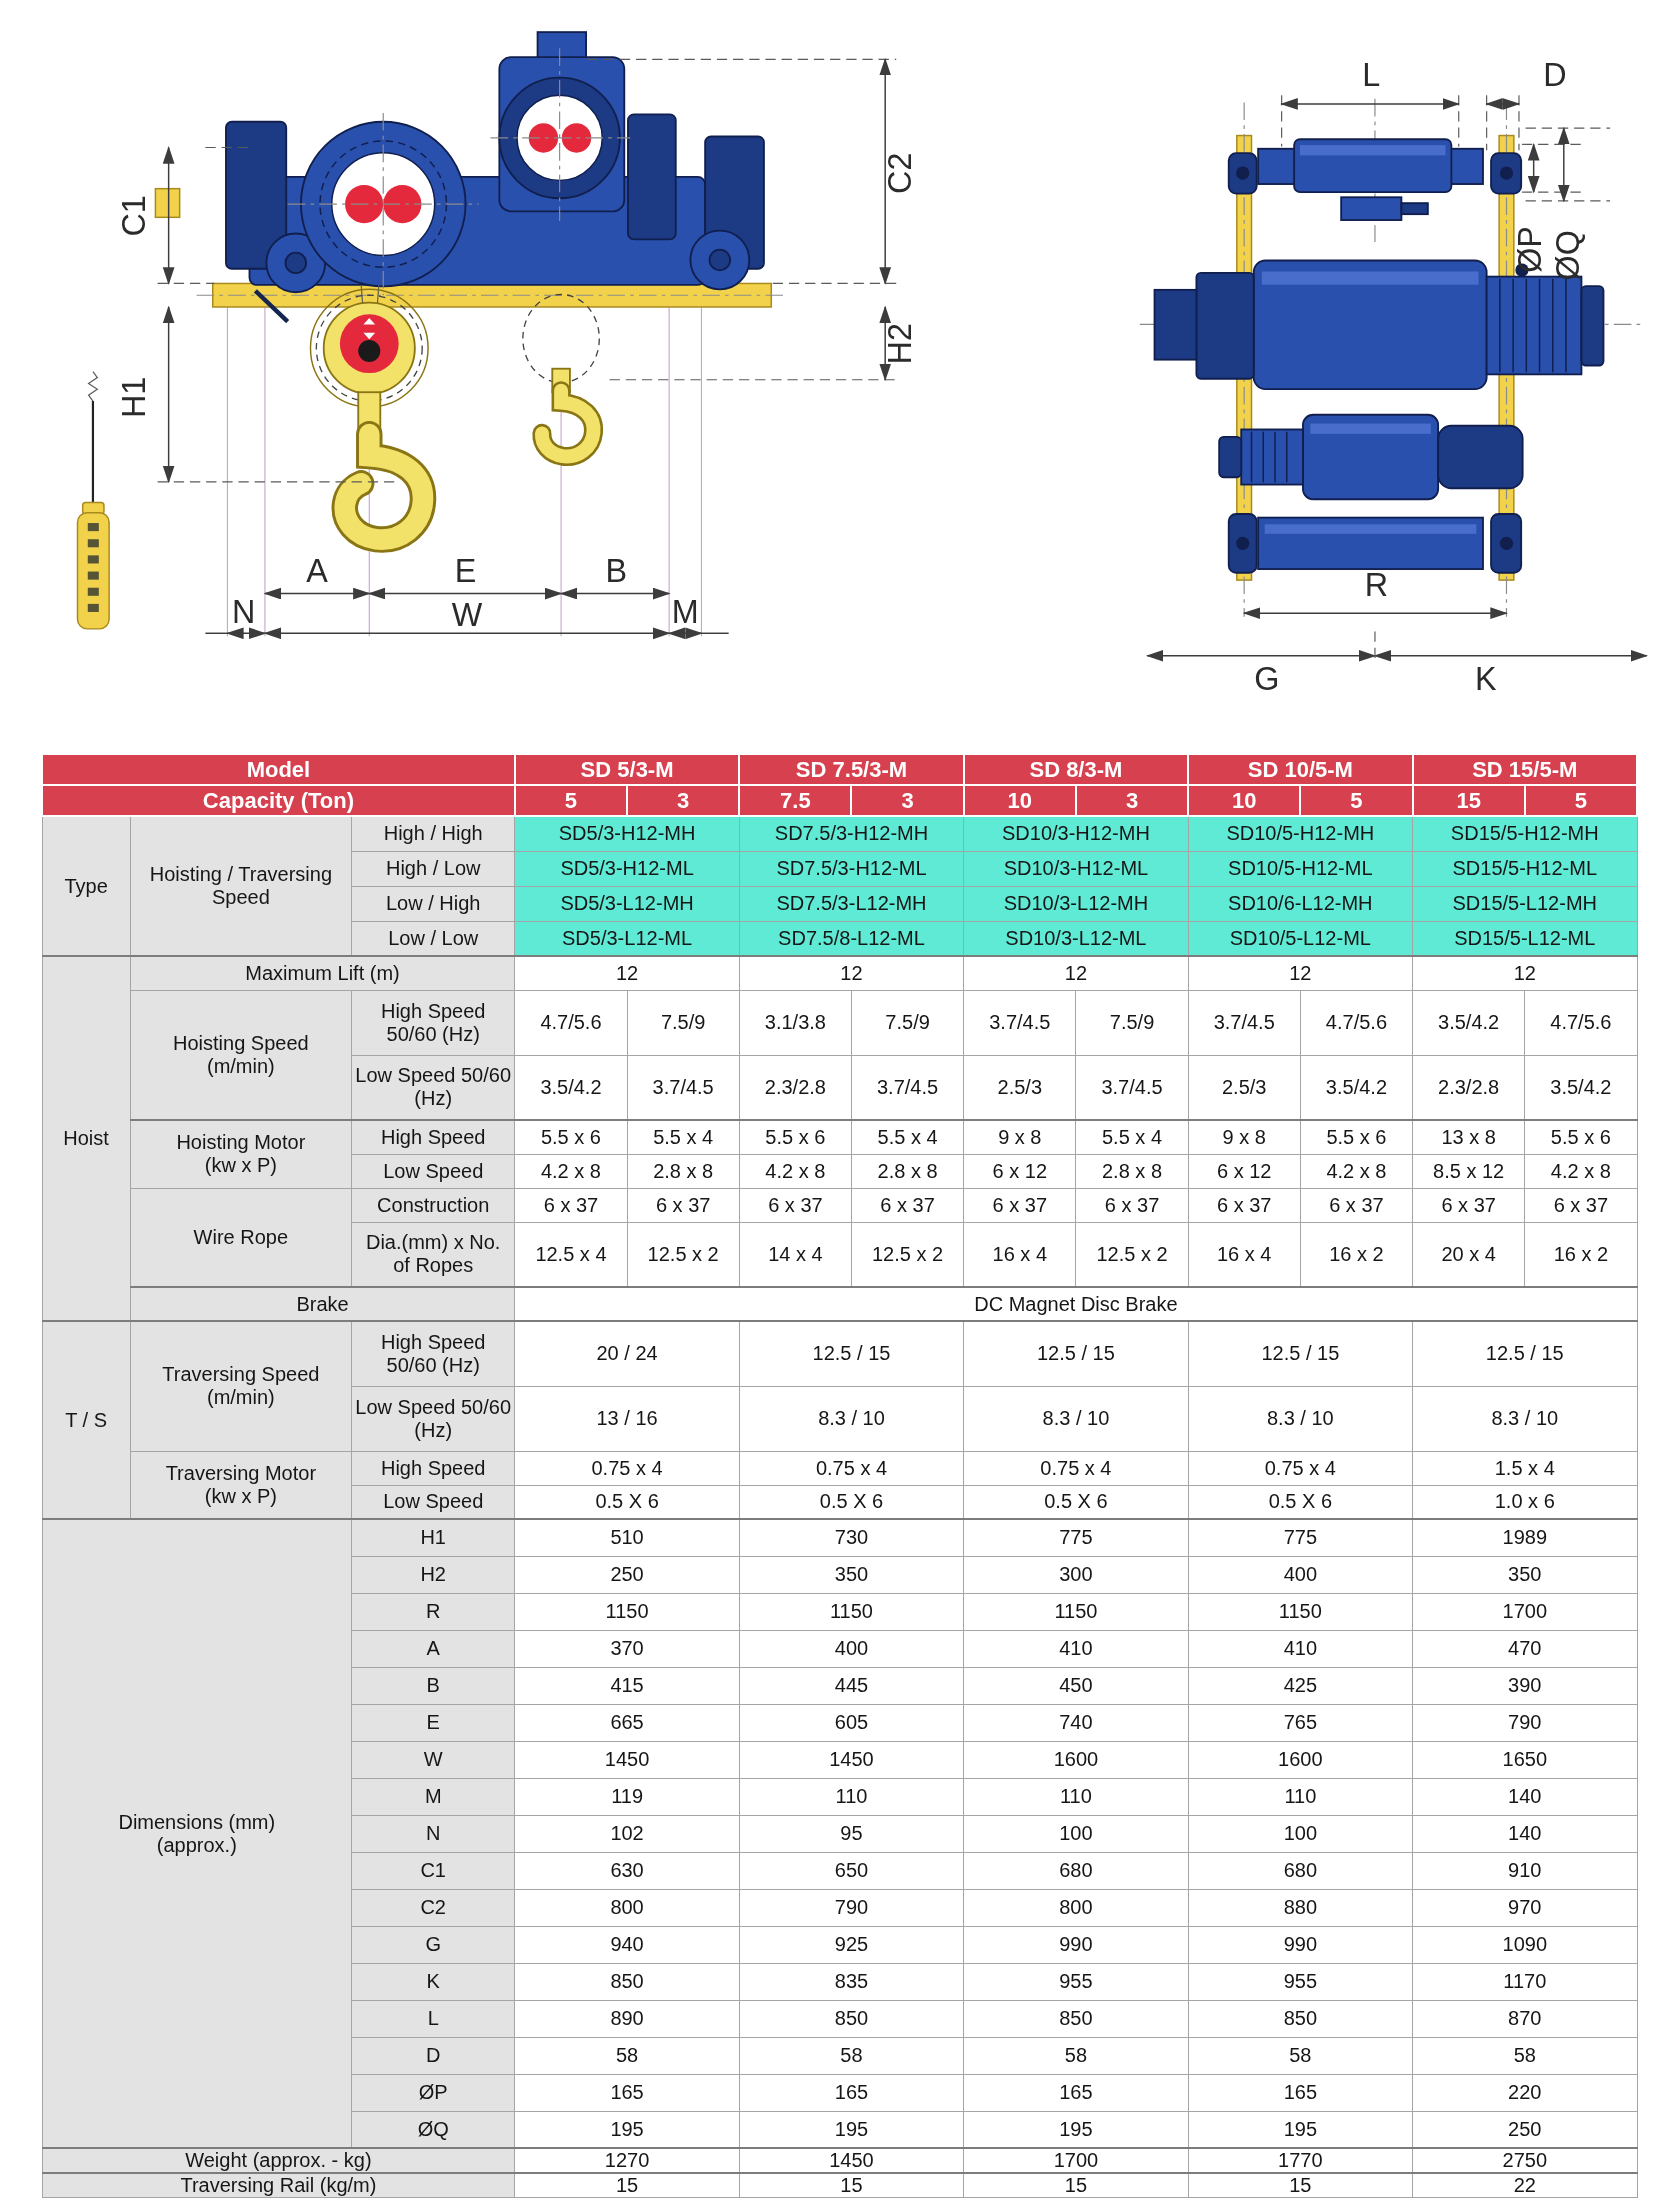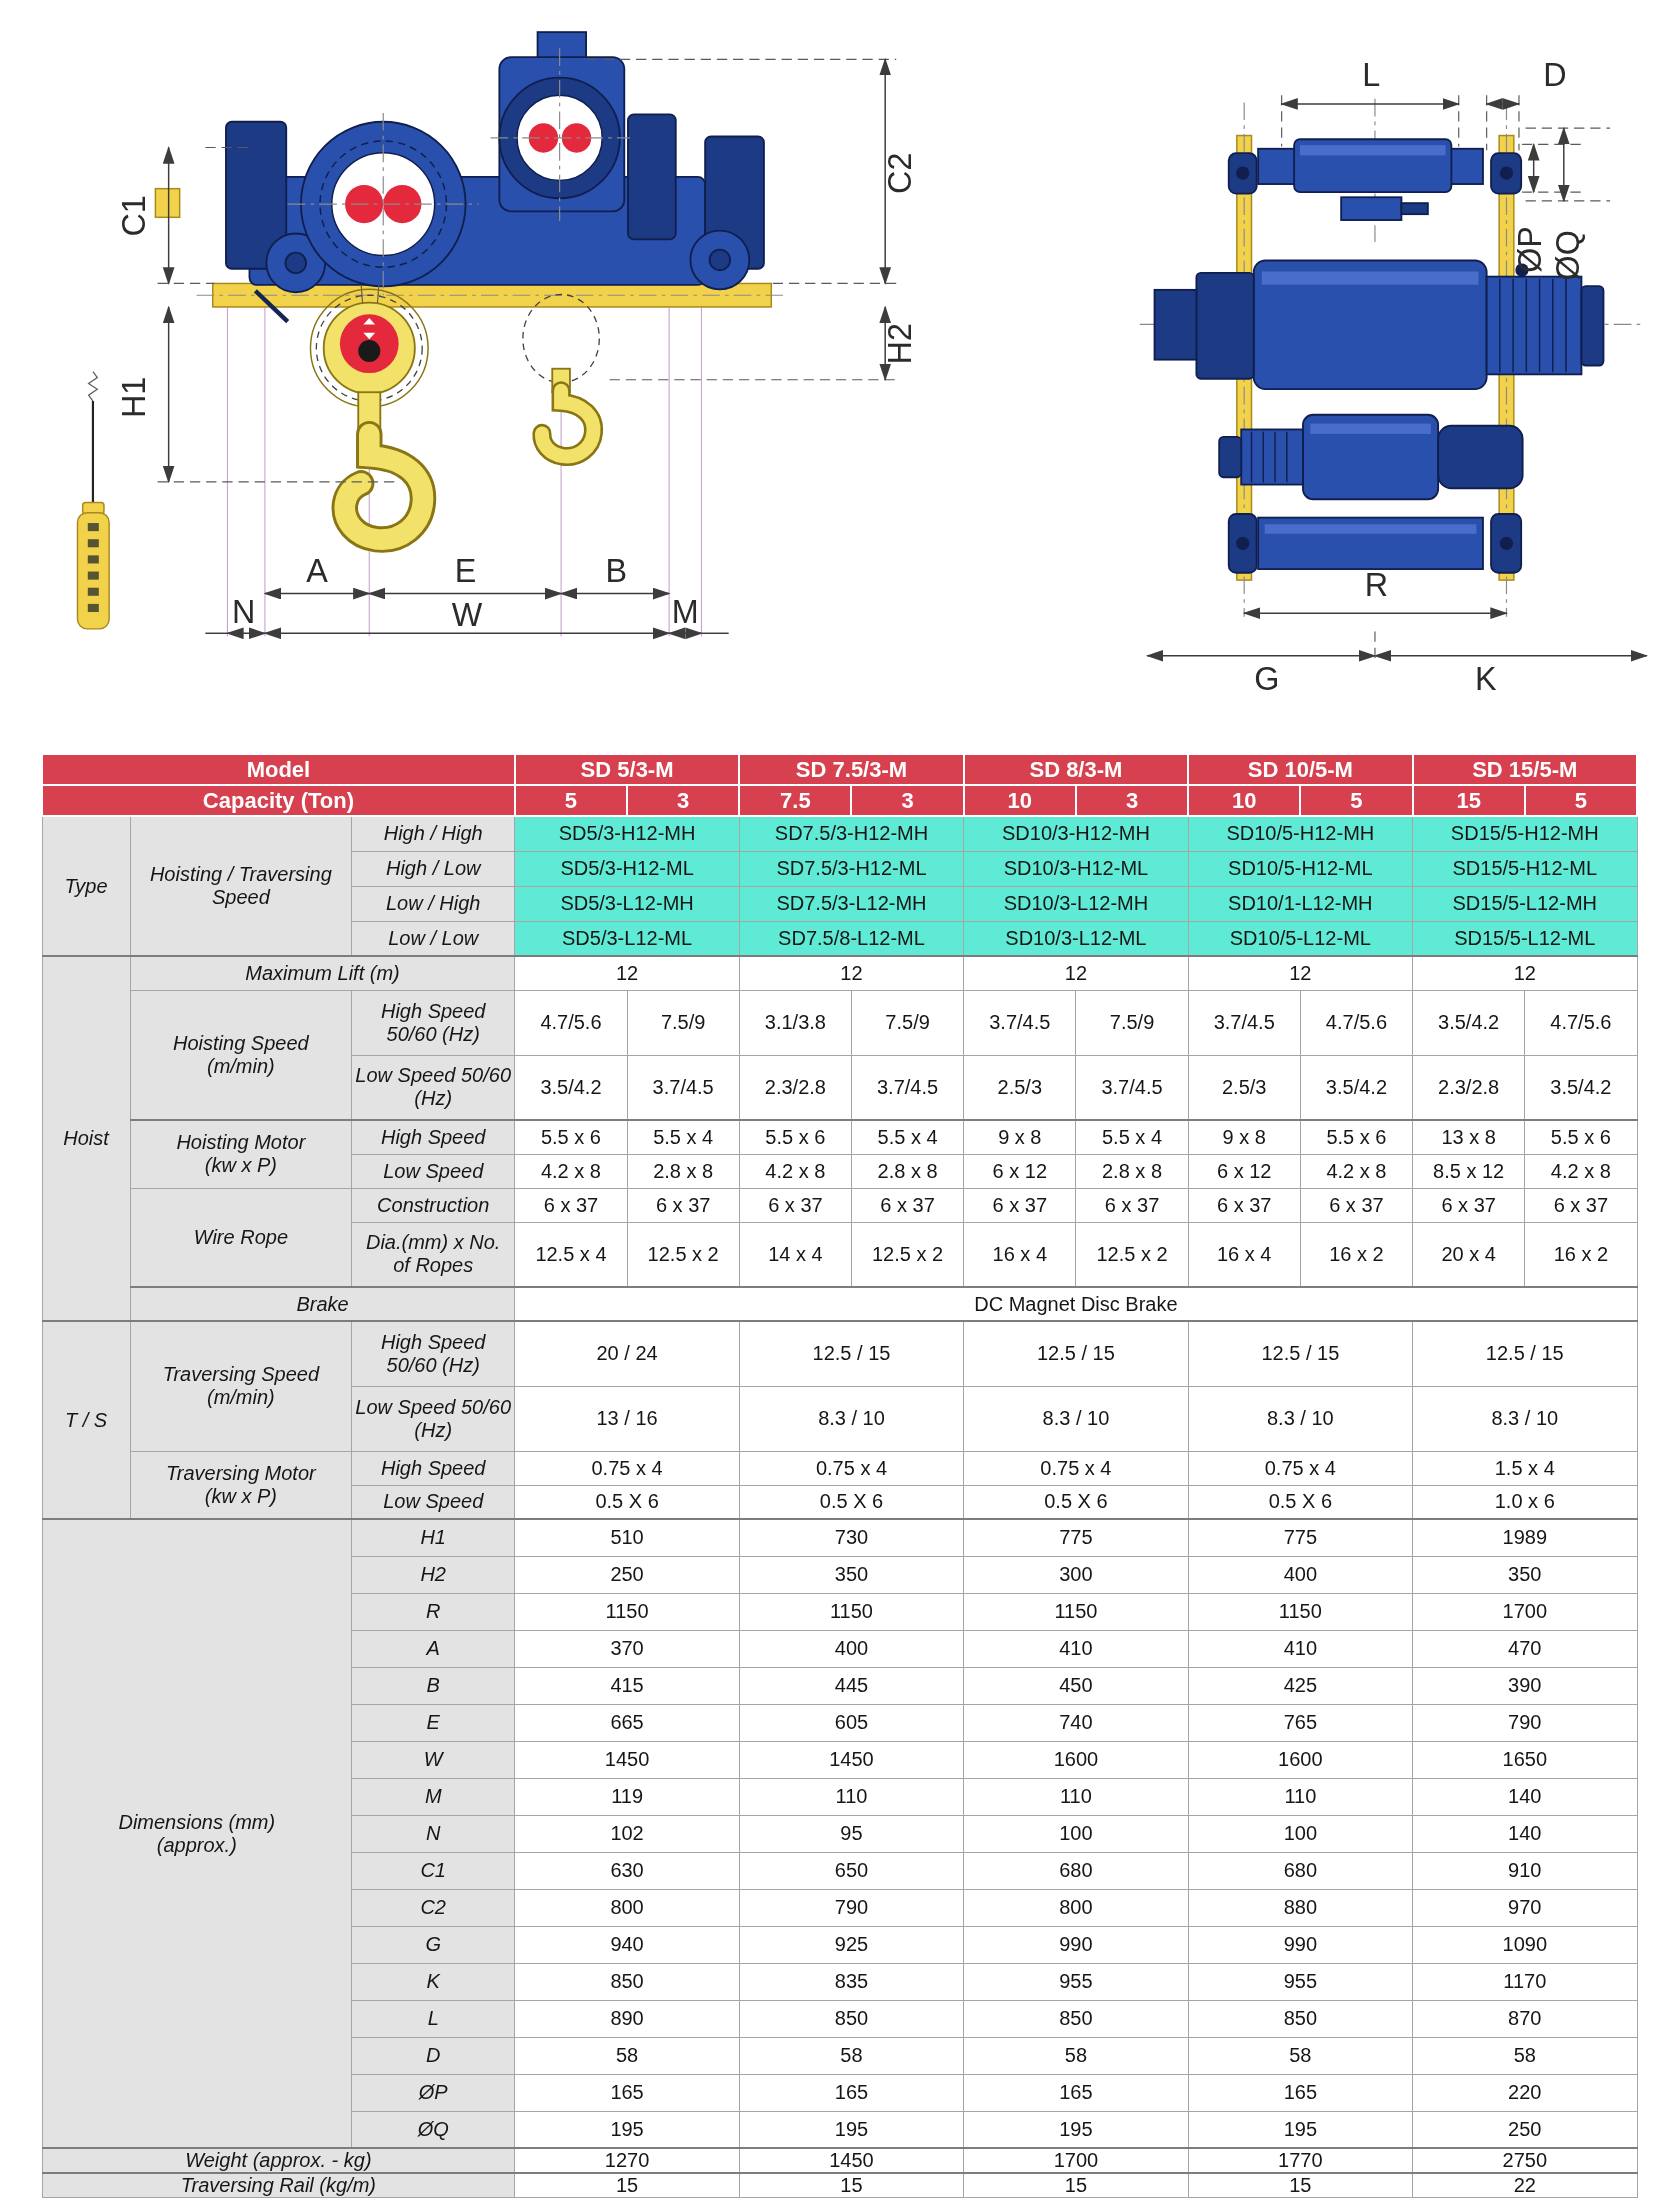--- a/index.html
+++ b/index.html
@@ -27,21 +27,21 @@
   
   table.spec{
     position:absolute;left:41px;top:753px;width:1597px;
     border-collapse:collapse;table-layout:fixed;
     border:1.5px solid #8d8d8d;background:#ffffff;
   }
   table.spec td{
     border:0.7px solid #a5a5a5;text-align:center;vertical-align:middle;
     padding:0 2.9px;font-size:20px;line-height:1.15;color:#161616;overflow:hidden;
   }
-  td.lbl{background:#e3e3e3;font-size:19px;font-style:italic;}
+  td.lbl{background:#e3e3e3;font-size:19px;}
   td.pink{background:#5eead4;}
   tr.hdr td{
     background:#d7404f;color:#ffffff;font-weight:bold;font-size:22px;
     border:2.2px solid #ffffff;
   }
   tr.tsec td{border-top:2.9px solid #7d7d7d;}
   tr.h42{height:31px;} tr.h48{height:35px;} tr.h46{height:34px;}
   tr.h88{height:65px;} tr.h50{height:37px;} tr.h44{height:24px;}
 </style>
 </head>
@@ -318,21 +318,21 @@
     <td class="pink" colspan="2">SD7.5/3-H12-ML</td>
     <td class="pink" colspan="2">SD10/3-H12-ML</td>
     <td class="pink" colspan="2">SD10/5-H12-ML</td>
     <td class="pink" colspan="2">SD15/5-H12-ML</td>
   </tr>
   <tr class="h48">
     <td class="lbl">Low / High</td>
     <td class="pink" colspan="2">SD5/3-L12-MH</td>
     <td class="pink" colspan="2">SD7.5/3-L12-MH</td>
     <td class="pink" colspan="2">SD10/3-L12-MH</td>
-    <td class="pink" colspan="2">SD10/1-L12-MH</td>
+    <td class="pink" colspan="2">SD10/6-L12-MH</td>
     <td class="pink" colspan="2">SD15/5-L12-MH</td>
   </tr>
   <tr class="h48">
     <td class="lbl">Low / Low</td>
     <td class="pink" colspan="2">SD5/3-L12-ML</td>
     <td class="pink" colspan="2">SD7.5/8-L12-ML</td>
     <td class="pink" colspan="2">SD10/3-L12-ML</td>
     <td class="pink" colspan="2">SD10/5-L12-ML</td>
     <td class="pink" colspan="2">SD15/5-L12-ML</td>
   </tr>

